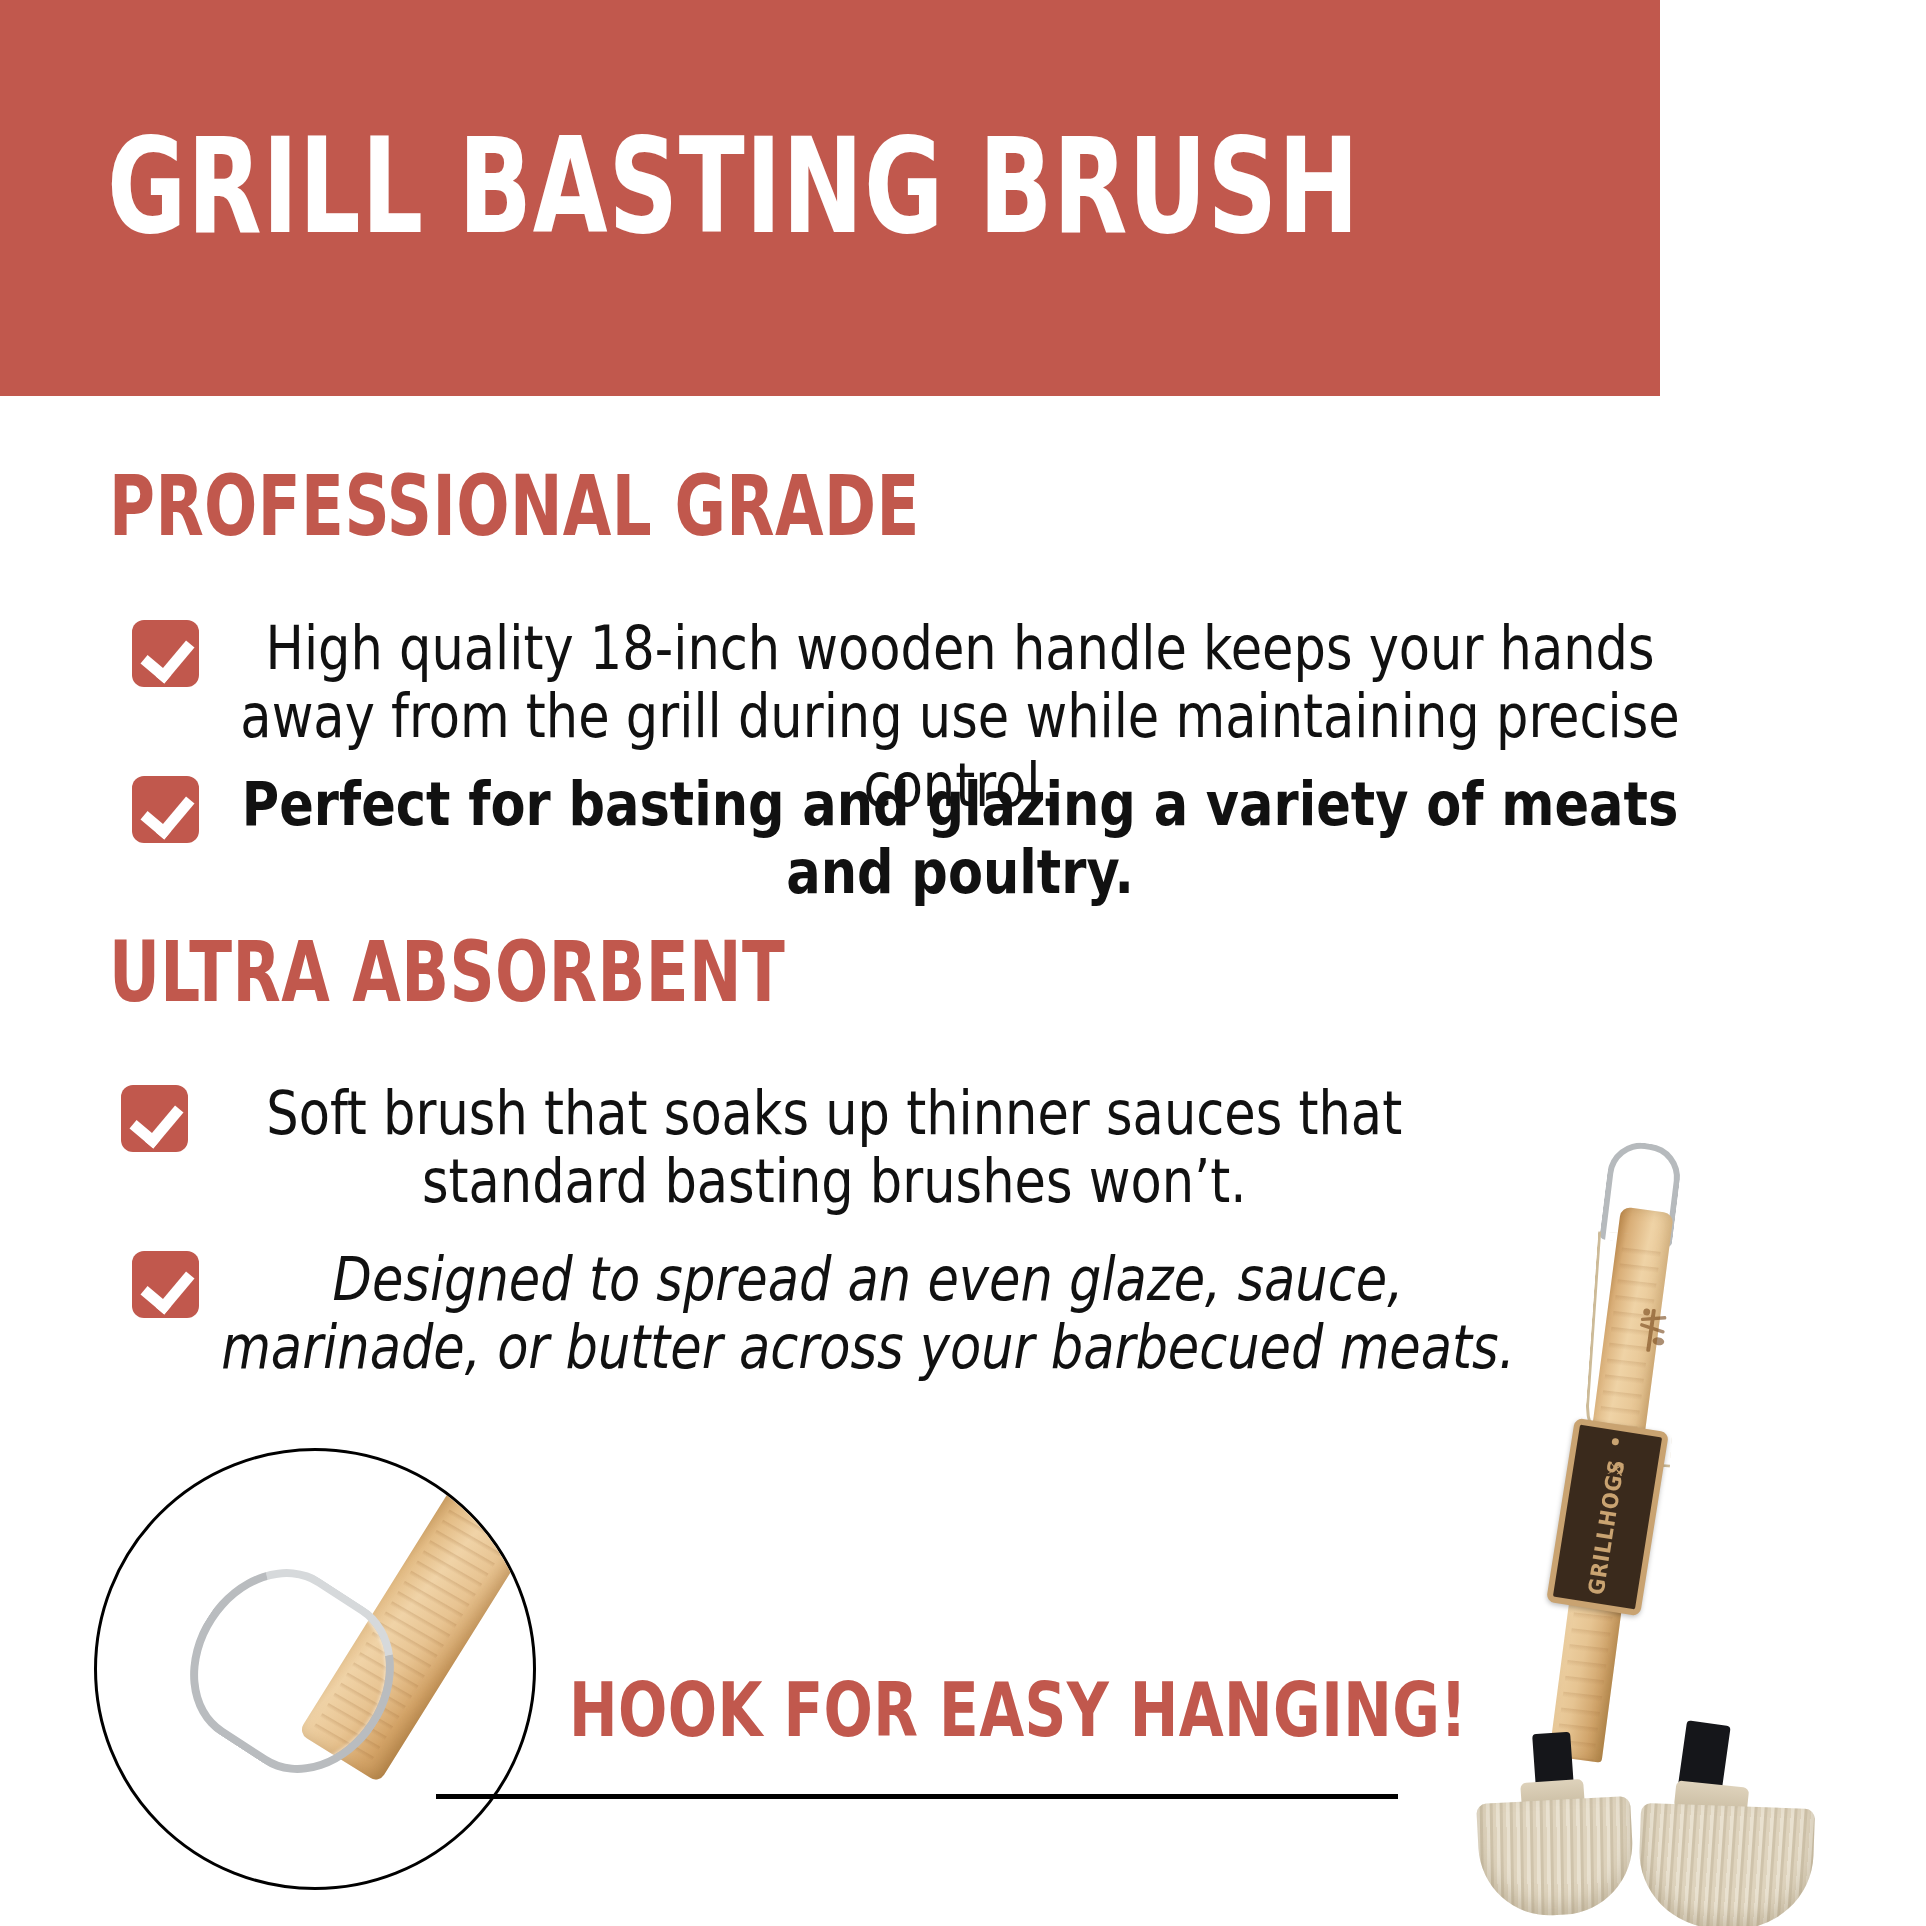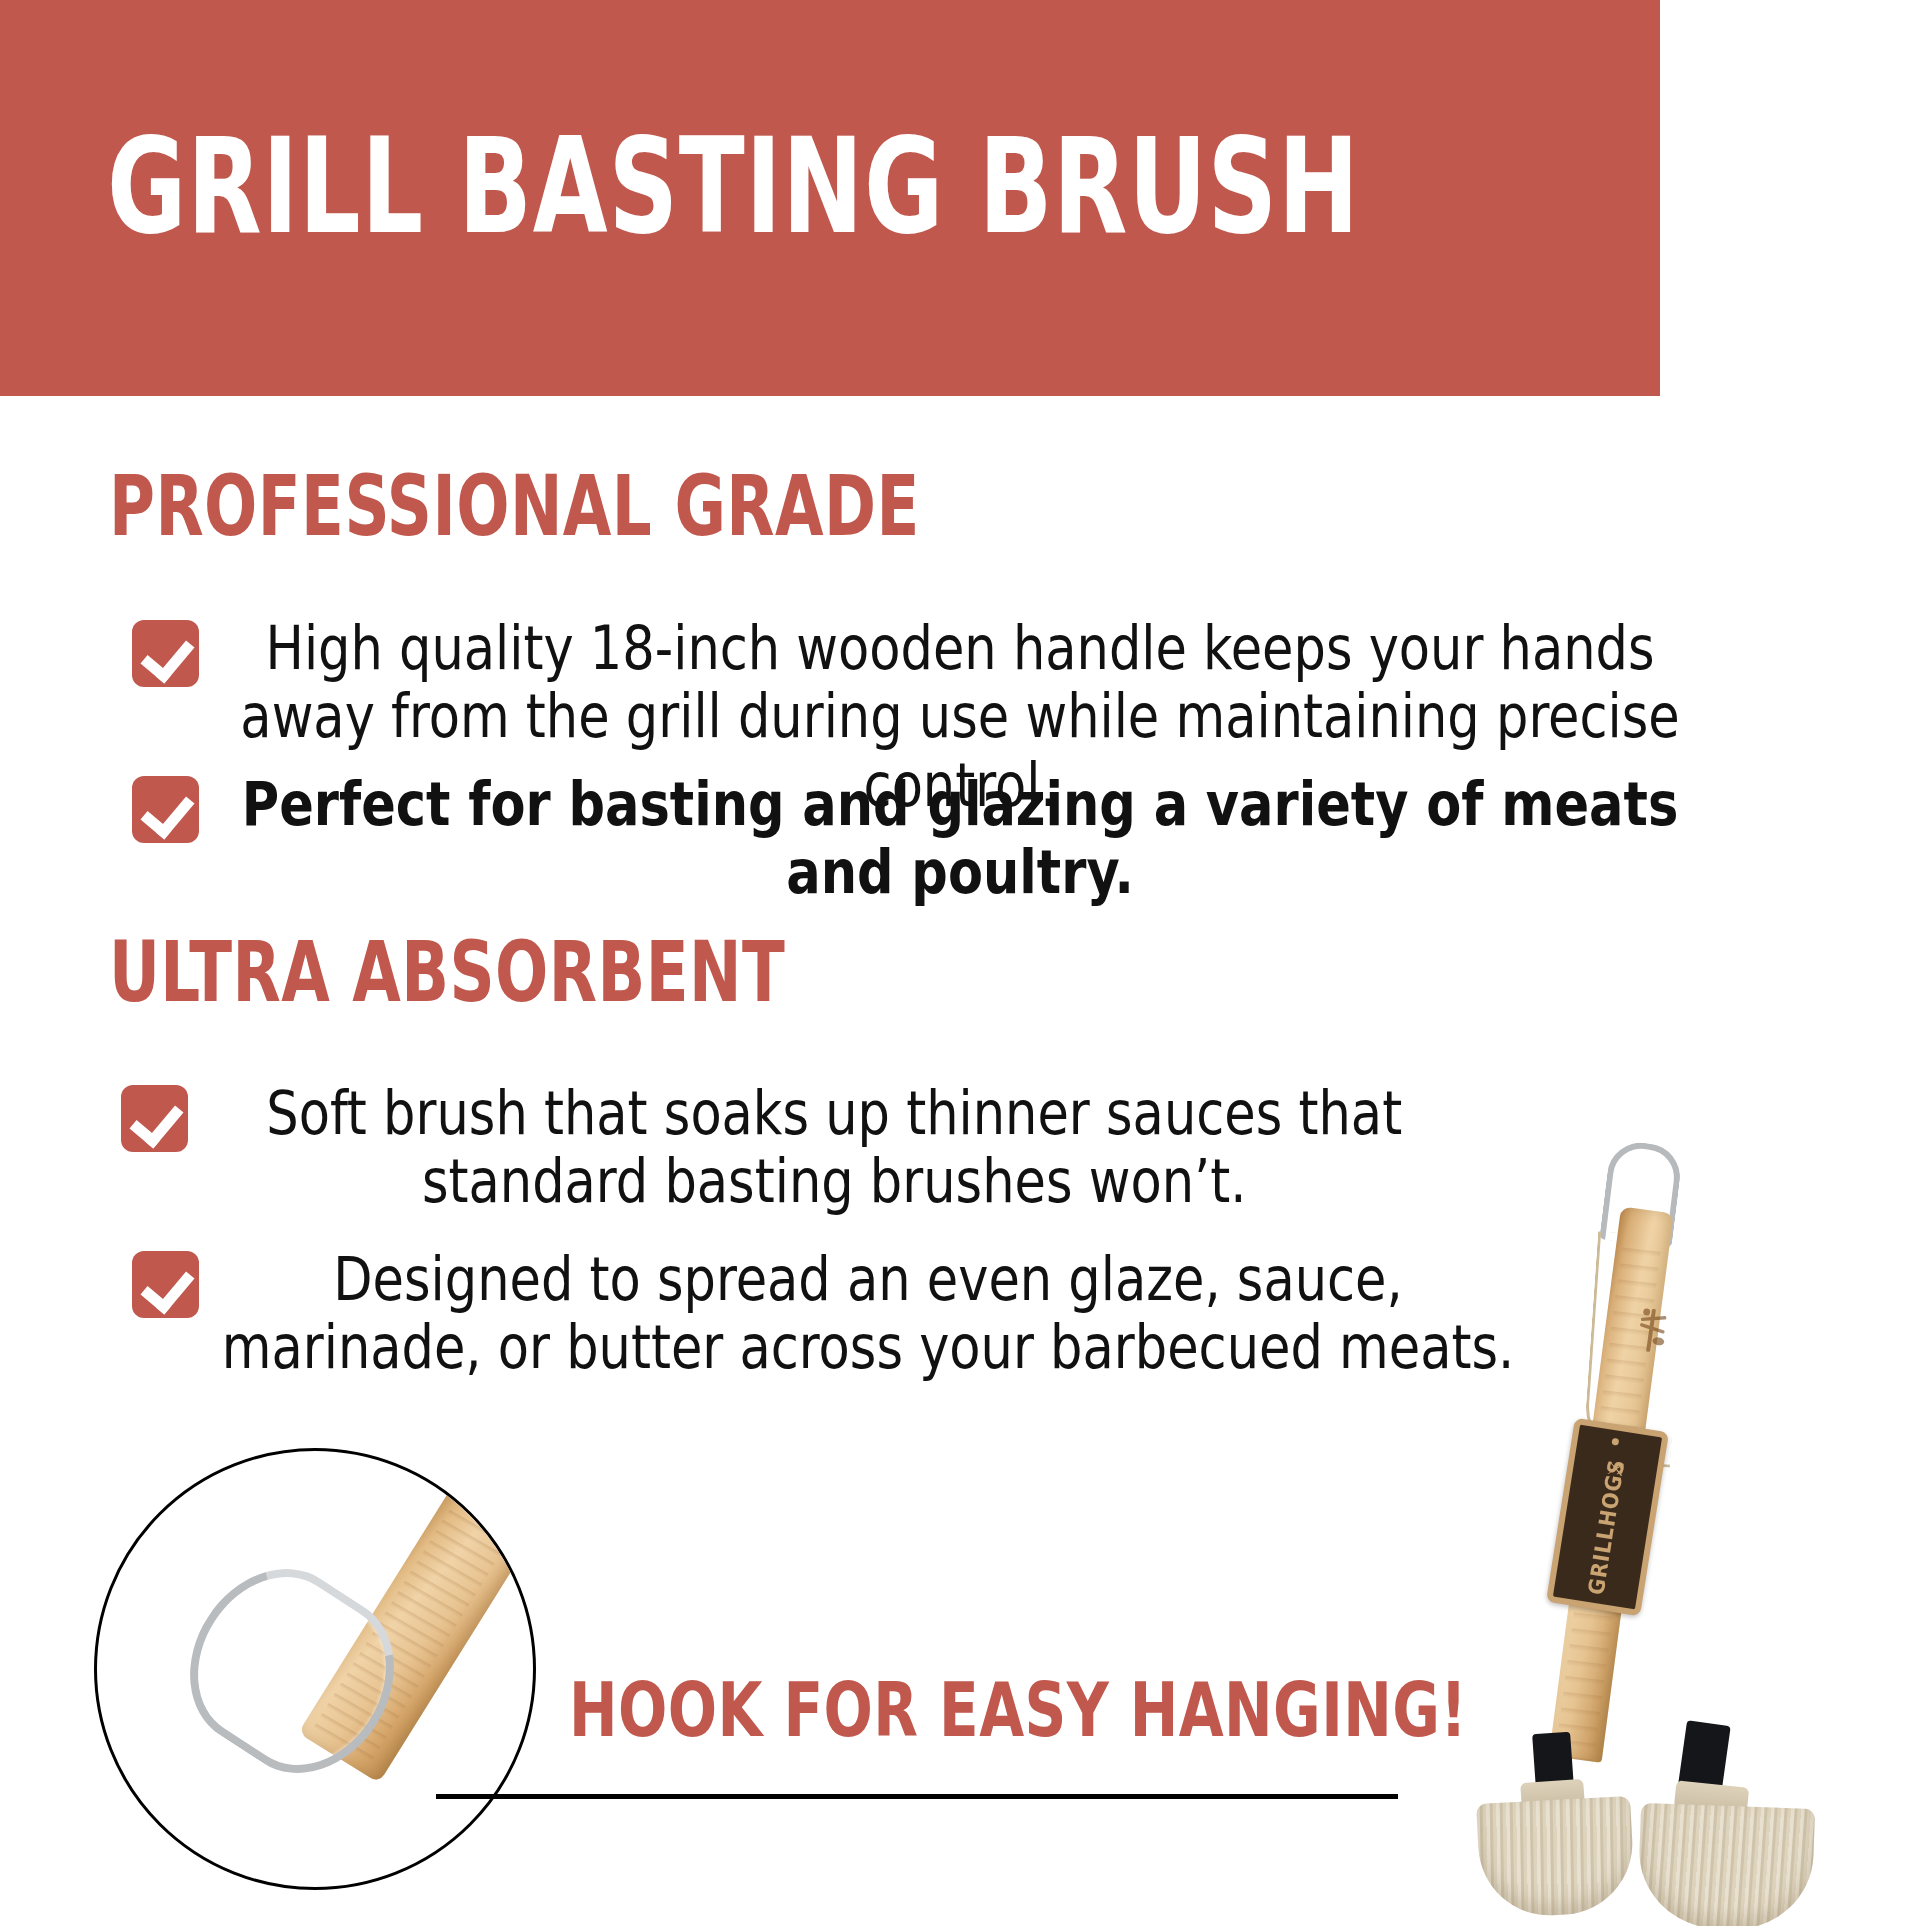--- a/index.html
+++ b/index.html
@@ -59,21 +59,21 @@
   .bullet-row {
     position: absolute;
     display: flex;
     align-items: flex-start;
     gap: 18px;
     text-align: center;
   }
   #bullet-0 { left: 132px; top: 614px;  width: 1683px; }
   #bullet-1 { left: 132px; top: 770px;  width: 1683px; font-weight: bold; }
   #bullet-2 { left: 121px; top: 1079px; width: 1436px; }
-  #bullet-3 { left: 132px; top: 1245px; width: 1485px; }
+  #bullet-3 { left: 132px; top: 1245px; width: 1485px; font-style: italic; }
 
   .checkbox {
     flex: 0 0 auto;
     width: 67px;
     height: 67px;
     border-radius: 12px;
     background: #c1584d;
     position: relative;
     margin-top: 6px;
   }

